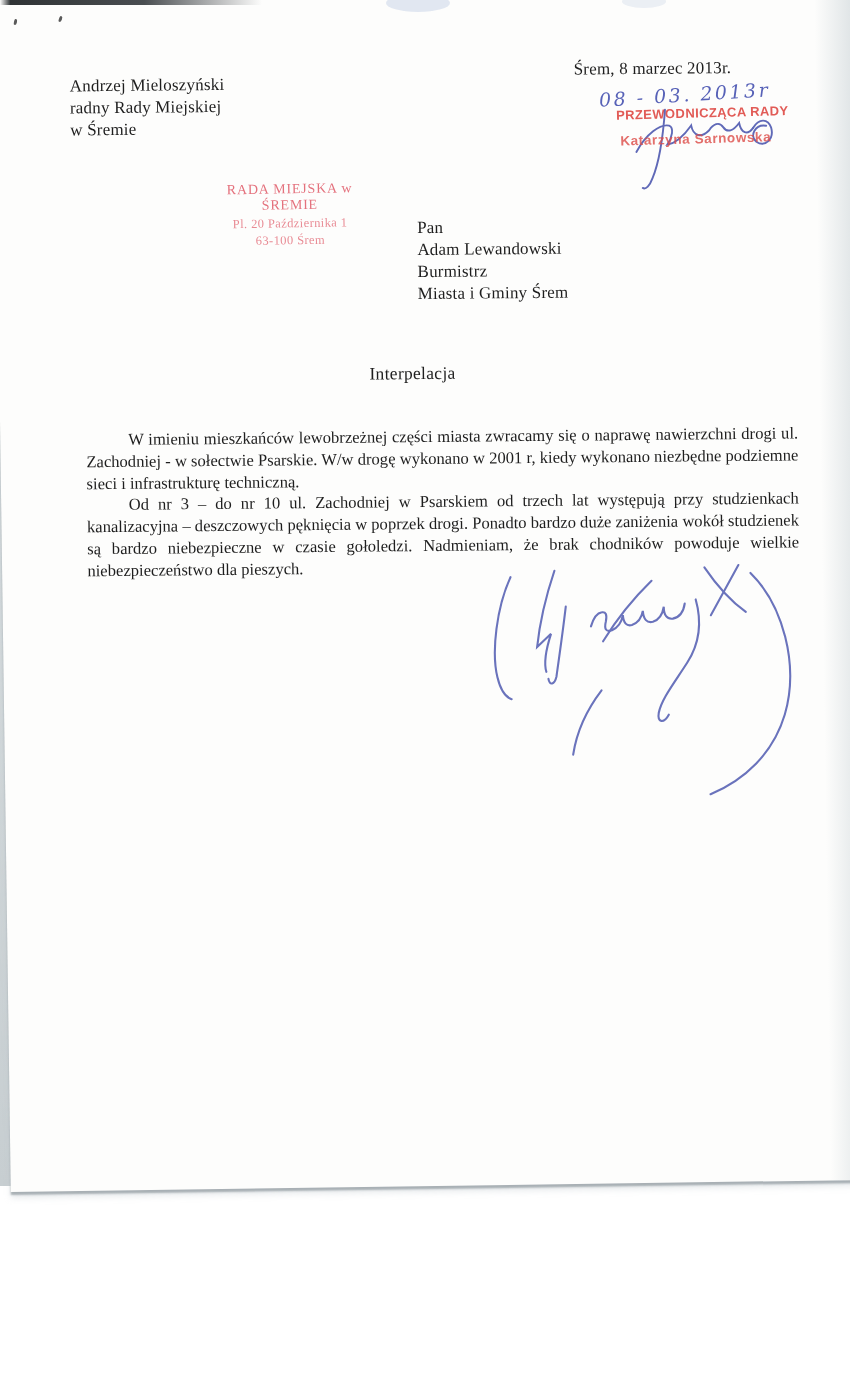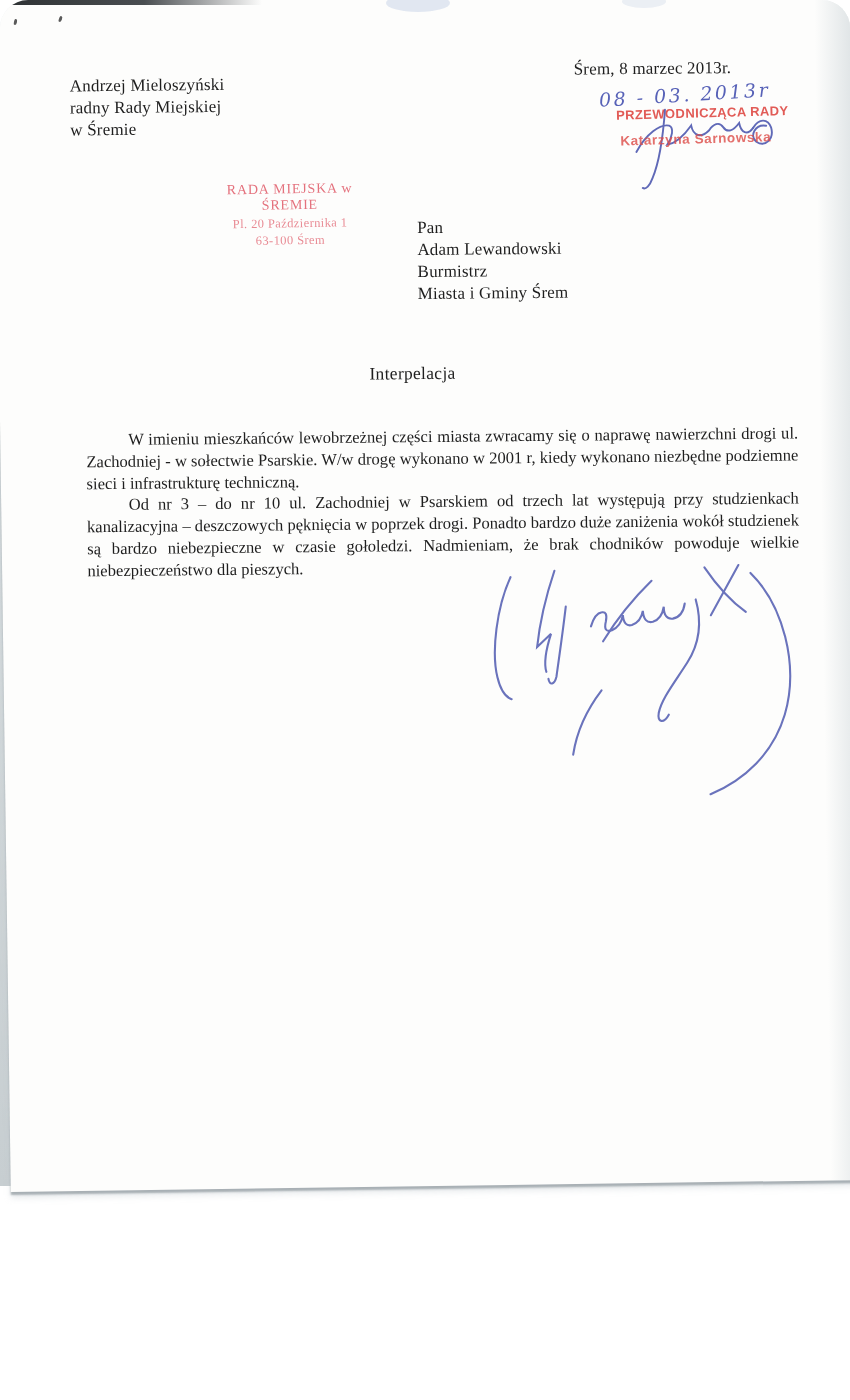--- a/index.html
+++ b/index.html
@@ -1,18 +1,18 @@
 <!DOCTYPE html>
 <html><head>
 <meta charset="utf-8">
 <style>
   html,body{margin:0;padding:0;background:#ffffff;}
   .scan{
     position:relative;width:850px;height:1400px;background:#ffffff;
-    overflow:hidden;font-family:"Liberation Serif",serif;color:#1e1e1e;border-radius:28px;
+    overflow:hidden;font-family:"Liberation Serif",serif;color:#1e1e1e;
   }
   
   .bg-left{
     position:absolute;left:0;top:0;width:24px;height:1186px;
     background:linear-gradient(to bottom,#eef1f2 0%,#d6dcde 40%,#c7ced1 100%);
   }
   .bg-right{
     position:absolute;left:824px;top:0;width:26px;height:1168px;
     background:linear-gradient(to left,#cfd6d9 0%,#e7ebec 80%,rgba(238,241,242,0) 100%);
   }

